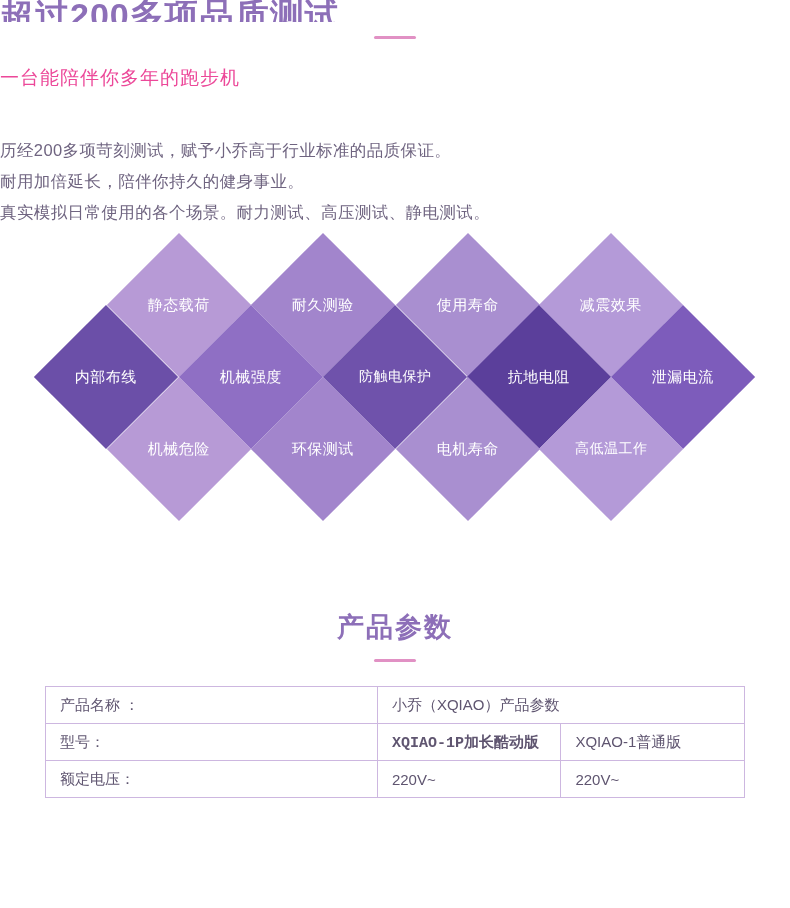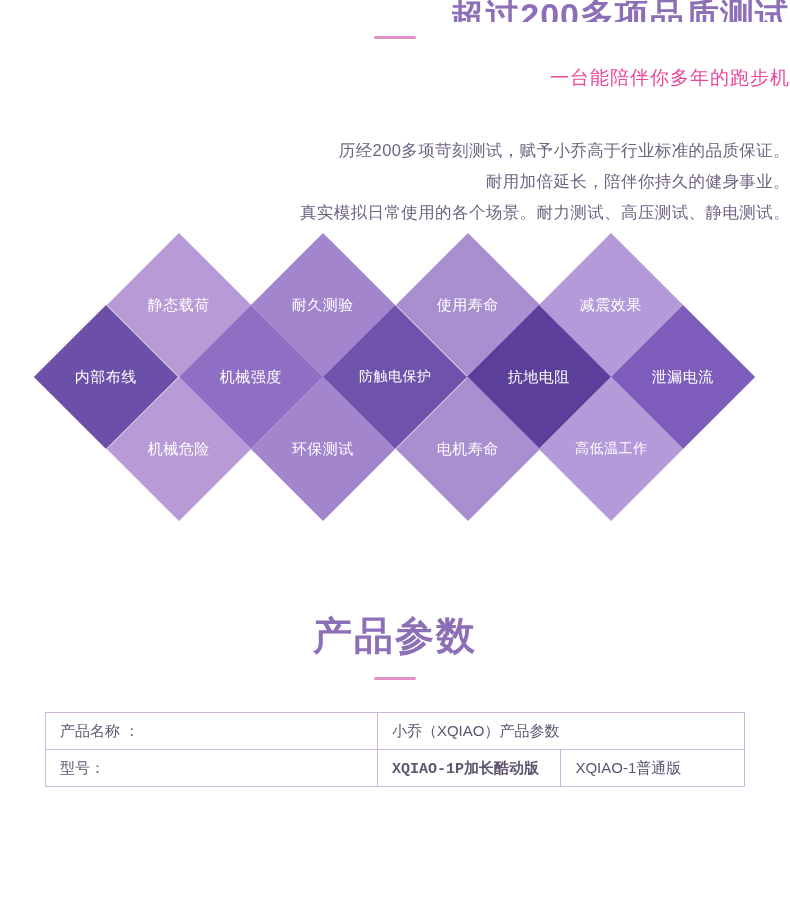--- a/index.html
+++ b/index.html
@@ -11,21 +11,21 @@
     width: 790px;
     height: 908px;
     font-family: "Liberation Sans", sans-serif;
     color: #6b5f7a;
     overflow: hidden;
     position: relative;
   }
 
   
   .hero {
-    text-align: right;
+    text-align: left;
     padding-top: 0;
   }
   .hero-title {
     font-size: 34px;
     font-weight: bold;
     color: #8d6fb8;
     letter-spacing: 1px;
     margin: 0;
     padding-top: 0;
     line-height: 30px;
@@ -77,36 +77,36 @@
     letter-spacing: 0.5px;
   }
   .dia.small span { font-size: 14px; }
 
   
   .params-head {
     text-align: center;
     margin-top: 58px;
   }
   .params-title {
-    font-size: 39px;
+    font-size: 27px;
     font-weight: bold;
     color: #8d6fb8;
     letter-spacing: 2px;
   }
   .params-divider {
     width: 42px;
     height: 3px;
     background: #e191c4;
     margin: 14px auto 0 auto;
     border-radius: 2px;
   }
 
   table.params {
     border-collapse: collapse;
-    margin: 32px auto 0 auto;
+    margin: 24px auto 0 auto;
     width: 700px;
     table-layout: fixed;
   }
   table.params td {
     border: 1px solid #cdb7e0;
     height: 36px;
     padding: 0 14px;
     font-size: 15px;
     color: #5f5570;
   }
@@ -183,14 +183,19 @@
   <tbody>
     <tr>
       <td class="col-label">产品名称 ：</td>
       <td class="col-a" colspan="2">小乔（XQIAO）产品参数</td>
     </tr>
     <tr>
       <td class="col-label">型号：</td>
       <td class="col-a bold">XQIAO-1P加长酷动版</td>
       <td class="col-b">XQIAO-1普通版</td>
     </tr>
+    <tr>
+      <td class="col-label">额定电压：</td>
+      <td class="col-a">220V~</td>
+      <td class="col-b">220V~</td>
+    </tr>
   </tbody>
 </table>
 
 </body></html>

